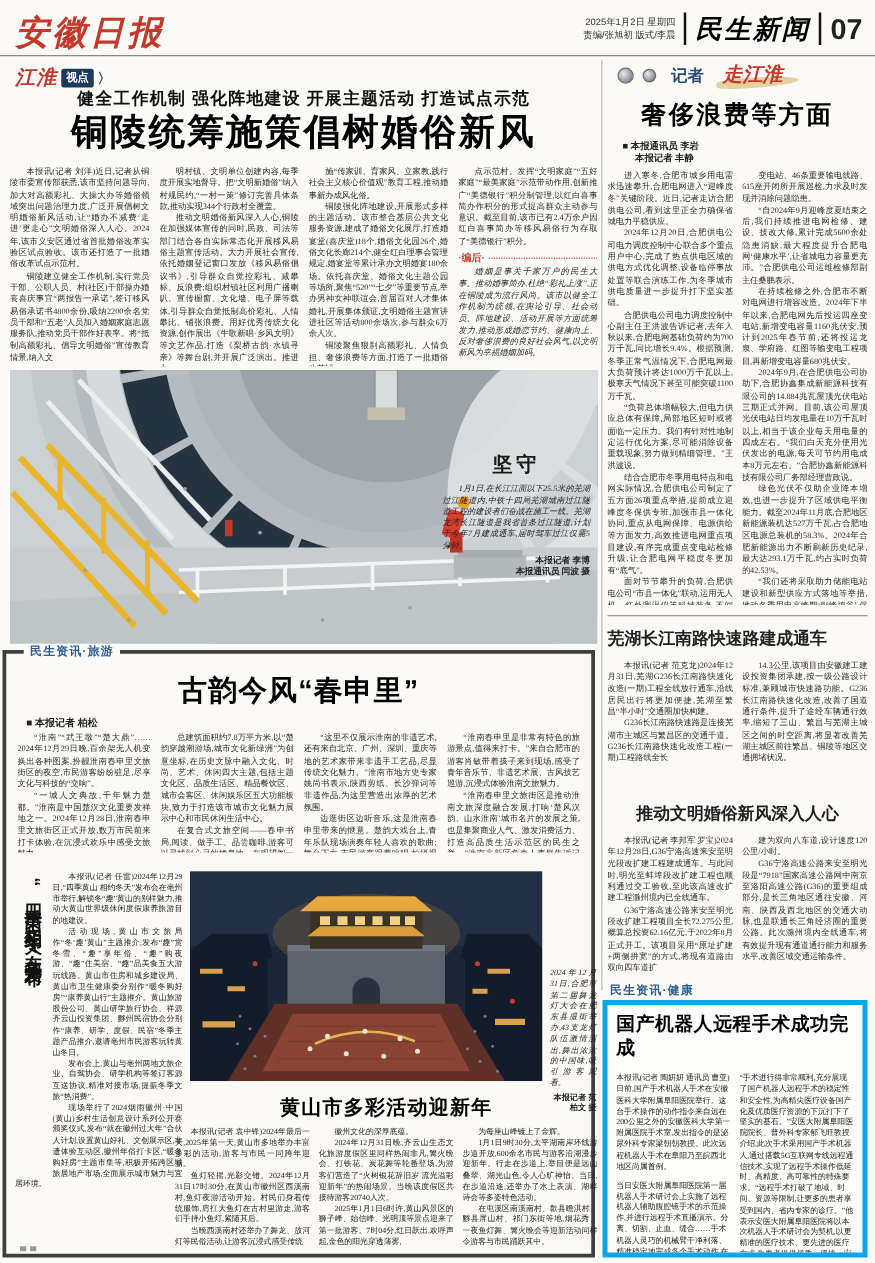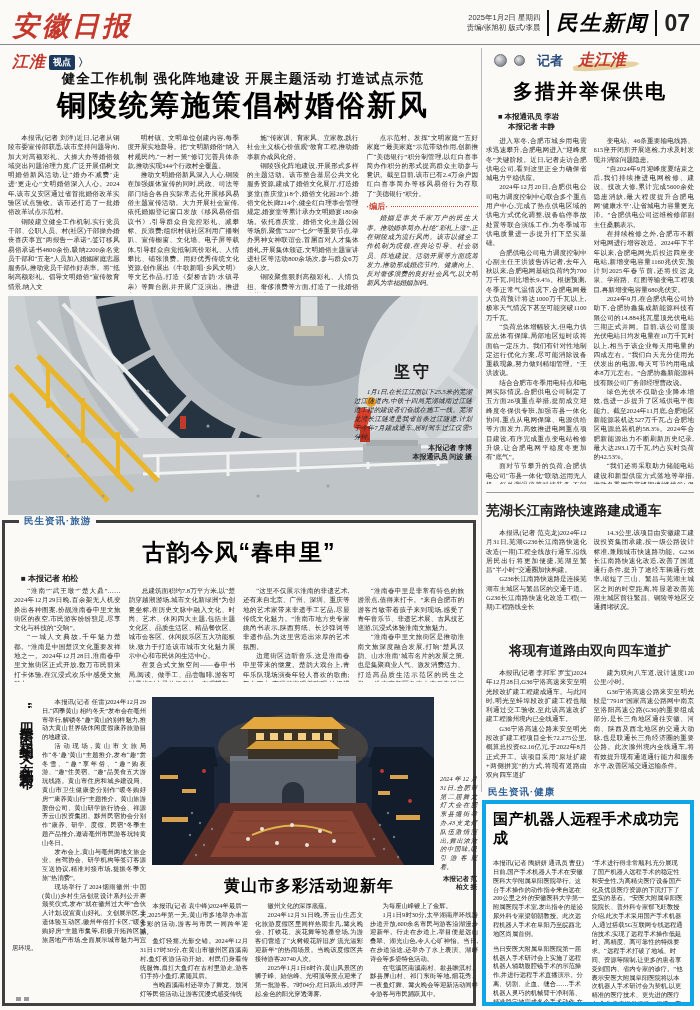--- a/index.html
+++ b/index.html
@@ -390,21 +390,21 @@
 
   <div class="vdivider"></div>
 
   <div class="rep-badge">
     <span class="badge-circle"></span>
     <span class="badge-circle small"></span>
     <span class="badge-prefix">记者</span>
     <span class="badge-script">走江淮</span>
   </div>
 
-  <div class="power-headline">多措并举保供电</div>
+  <div class="power-headline">奢侈浪费等方面</div>
   <div class="power-byline">
     <div>■ 本报通讯员 李岩</div>
     <div class="indent">本报记者 丰静</div>
   </div>
   <div class="cols power-cols bodytext">
     <div class="col">
         <p>进入寒冬,合肥市城乡用电需求迅速攀升,合肥电网进入“迎峰度冬”关键阶段。近日,记者走访合肥供电公司,看到这里正全力确保省城电力平稳供应。</p>
         <p>2024年12月20日,合肥供电公司电力调度控制中心联合多个重点用户中心,完成了热点供电区域的供电方式优化调整,设备临停事故处置等联合演练工作,为冬季城市供电质量进一步提升打下坚实基础。</p>
         <p>合肥供电公司电力调度控制中心副主任王洪波告诉记者,去年入秋以来,合肥电网基础负荷约为700万千瓦,同比增长9.4%。根据预测,冬季正常气温情况下,合肥电网最大负荷预计将达1000万千瓦以上,极寒天气情况下甚至可能突破1100万千瓦。</p>
         <p>“负荷总体增幅较大,但电力供应总体有保障,局部地区短时或将面临一定压力。我们有针对性地制定运行优化方案,尽可能消除设备重载现象,努力做到精细管理。”王洪波说。</p>
@@ -427,21 +427,21 @@
   <div class="cols wuhu-cols bodytext">
     <div class="col">
         <p>本报讯(记者 范克龙)2024年12月31日,芜湖G236长江南路快速化改造(一期)工程全线放行通车,沿线居民出行将更加便捷,芜湖至繁昌“半小时”交通圈加快构建。</p>
         <p>G236长江南路快速路是连接芜湖市主城区与繁昌区的交通干道。G236长江南路快速化改造工程(一期)工程路线全长</p>
       </div>
     <div class="col">
         <p>14.3公里,该项目由安徽建工建设投资集团承建,按一级公路设计标准,兼顾城市快速路功能。G236长江南路快速化改造,改善了国道通行条件,提升了途经车辆通行效率,缩短了三山、繁昌与芜湖主城区之间的时空距离,将显著改善芜湖主城区前往繁昌、铜陵等地区交通拥堵状况。</p>
       </div>
   </div>
 
-  <div class="nl-headline">将现有道路由双向四车道扩</div>
+  <div class="nl-headline">推动文明婚俗新风深入人心</div>
   <div class="cols nl-cols bodytext">
     <div class="col">
         <p>本报讯(记者 李邦军 罗宝)2024年12月28日,G36宁洛高速来安至明光段改扩建工程建成通车。与此同时,明光至蚌埠段改扩建工程也顺利通过交工验收,至此该高速改扩建工程滁州境内已全线通车。</p>
         <p>G36宁洛高速公路来安至明光段改扩建工程项目全长72.275公里,概算总投资62.16亿元,于2022年8月正式开工。该项目采用“原址扩建+两侧拼宽”的方式,将现有道路由双向四车道扩</p>
       </div>
     <div class="col">
         <p>建为双向八车道,设计速度120公里/小时。</p>
         <p>G36宁洛高速公路来安至明光段是“7918”国家高速公路网中南京至洛阳高速公路(G36)的重要组成部分,是长三角地区通往安徽、河南、陕西及西北地区的交通大动脉,也是联通长三角经济圈的重要公路。此次滁州境内全线通车,将有效提升现有通道通行能力和服务水平,改善区域交通运输条件。</p>
       </div>
   </div>

